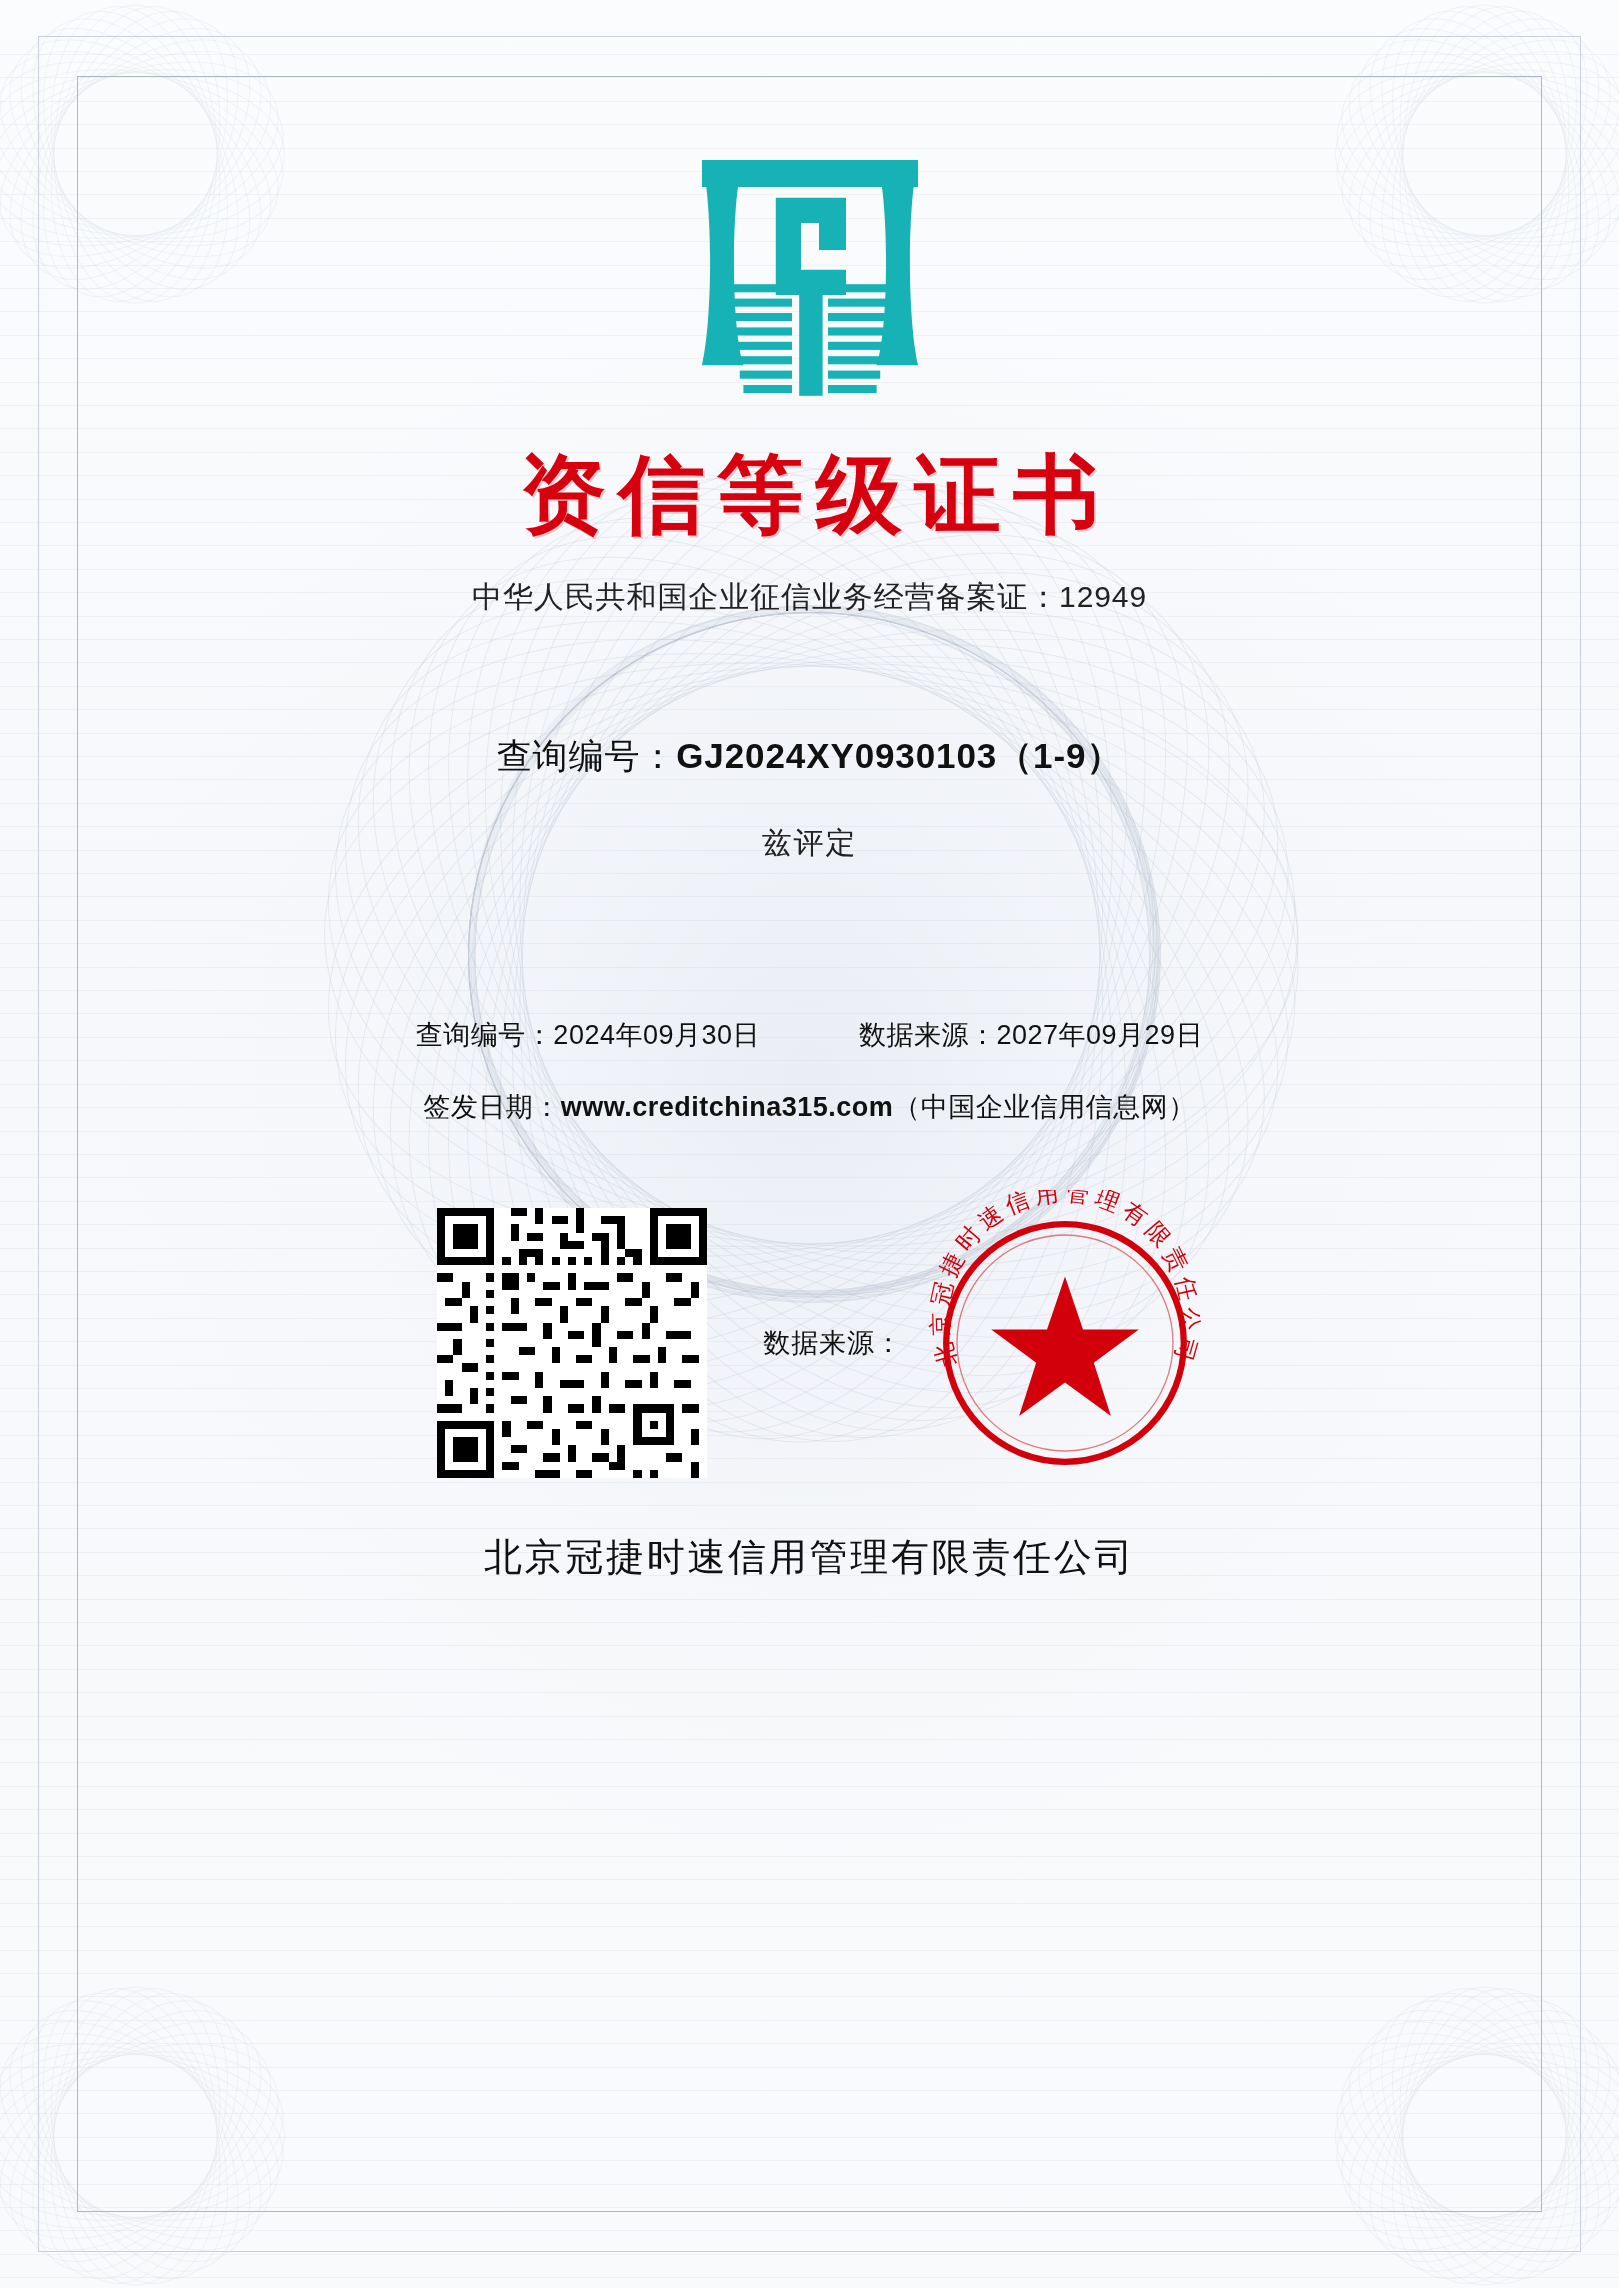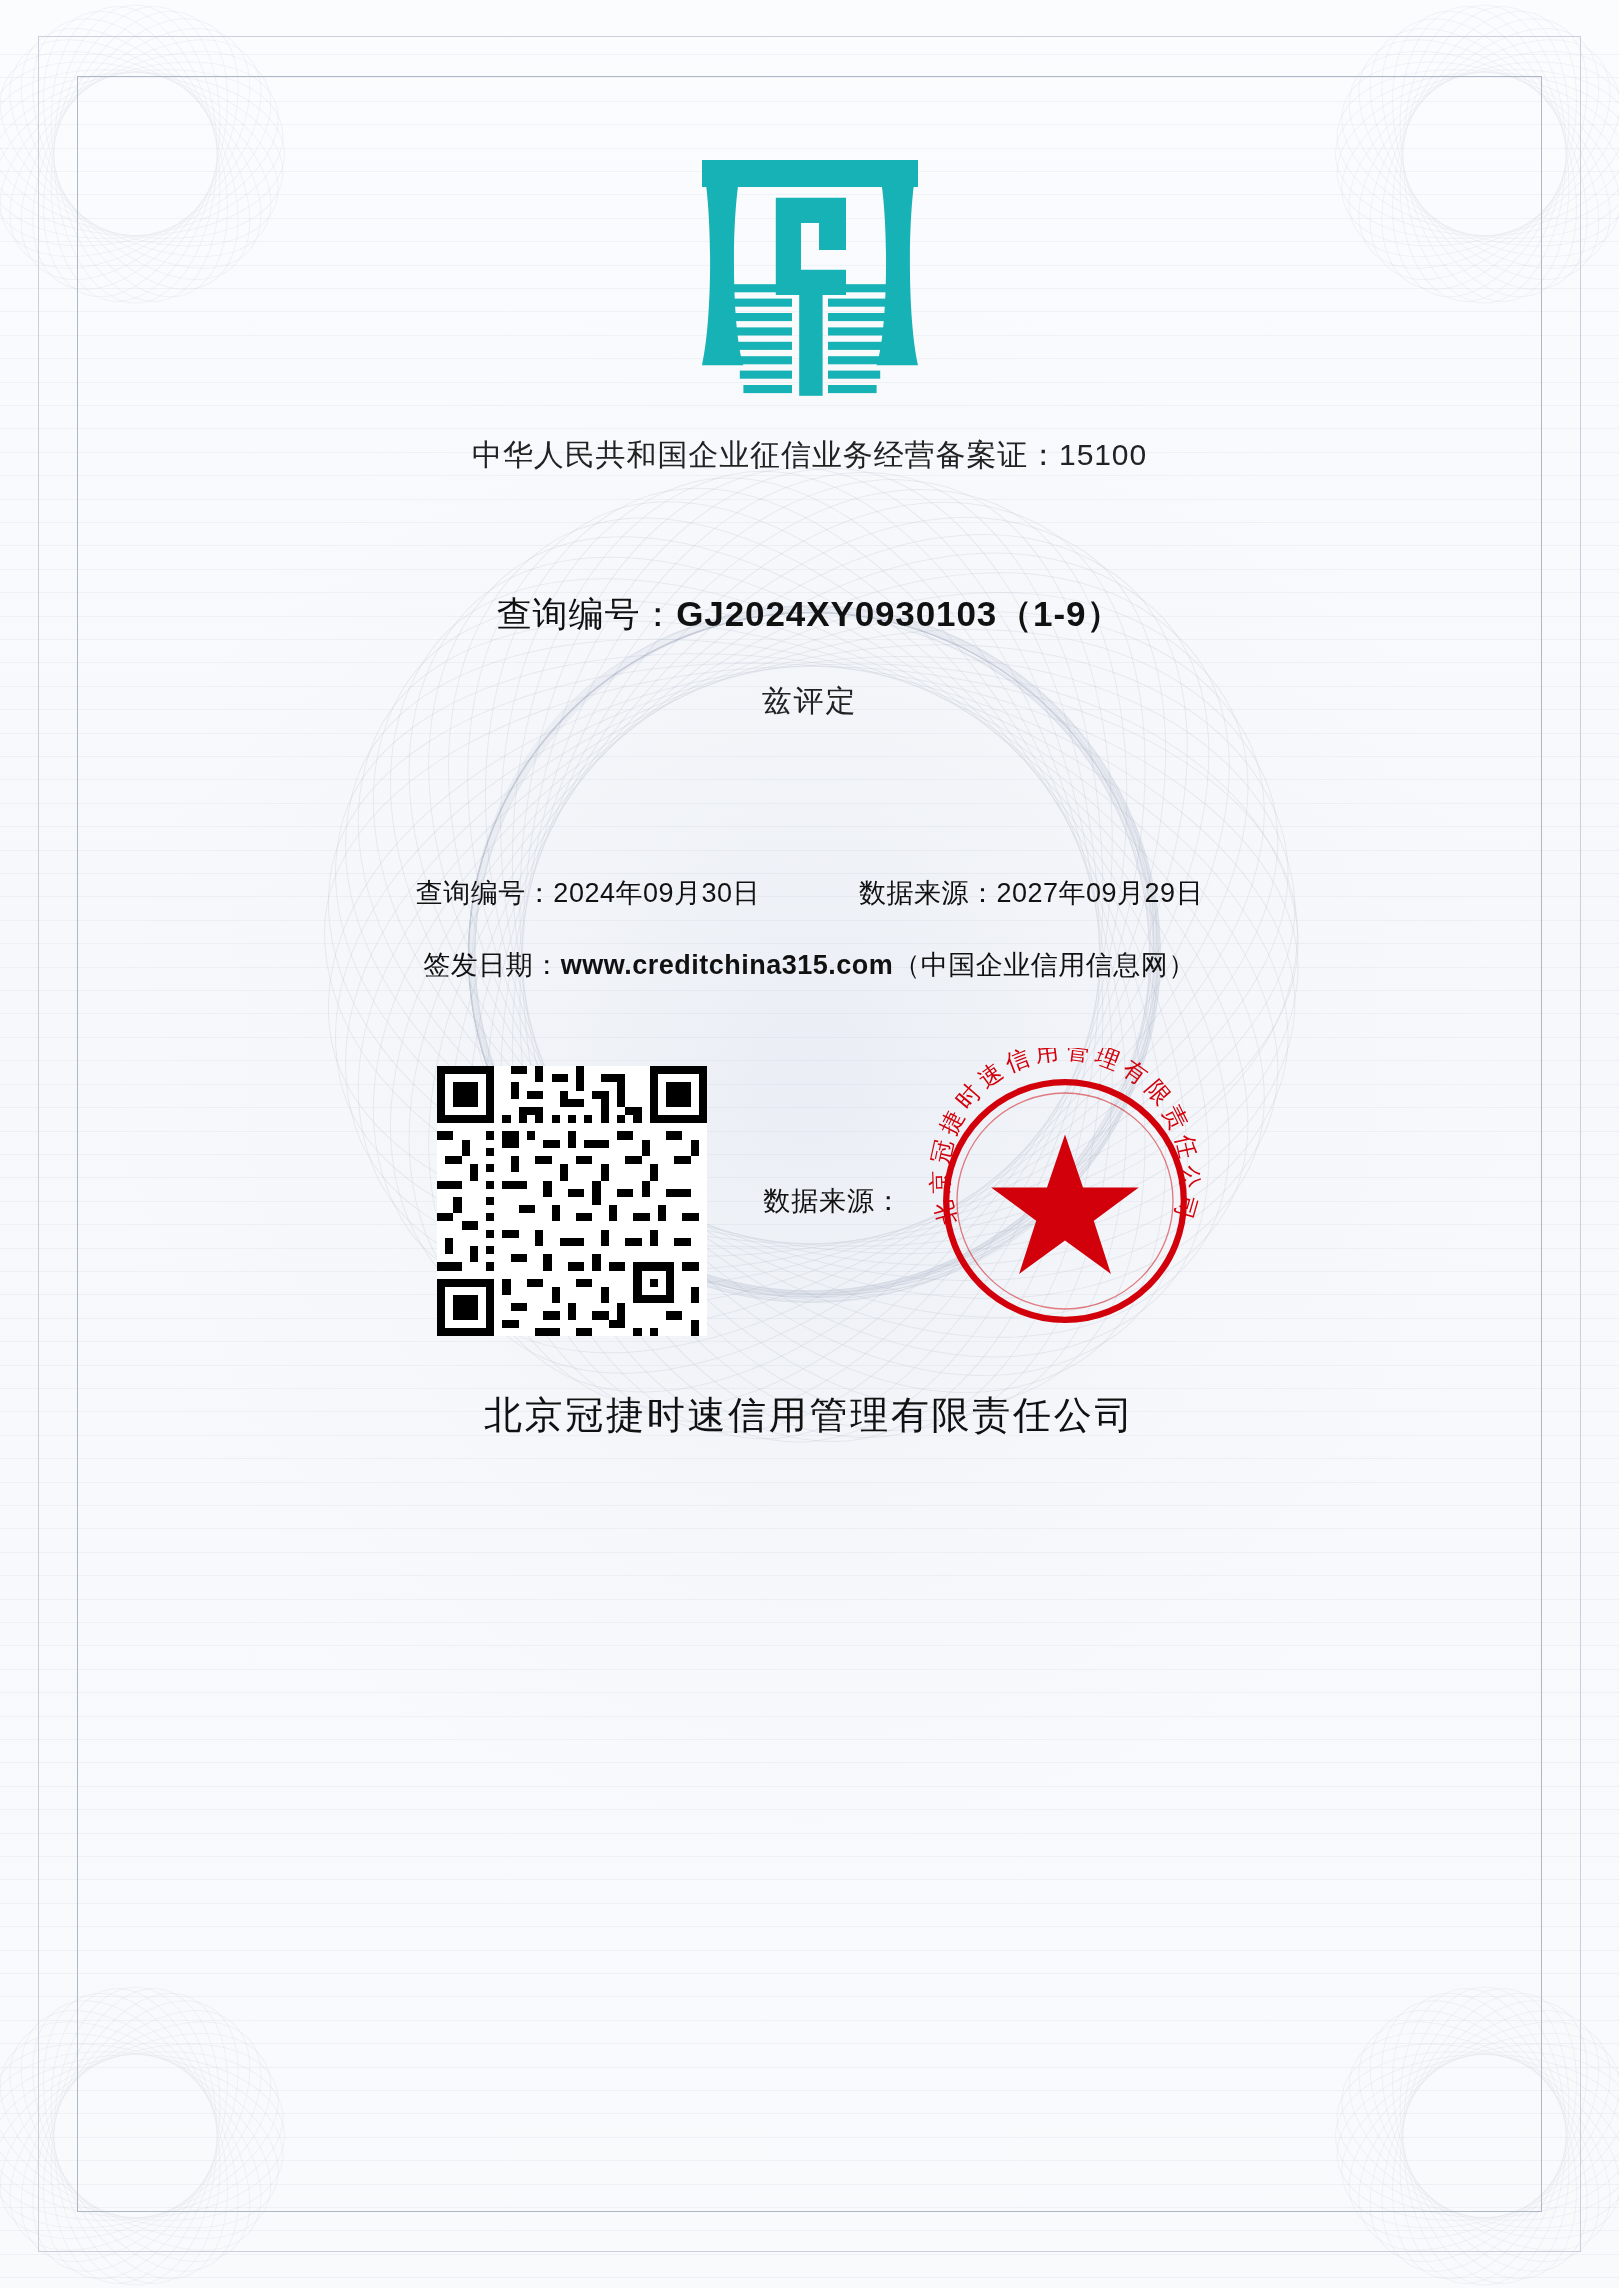--- a/index.html
+++ b/index.html
@@ -525,22 +525,23 @@
           <rect x="170" y="180" width="74" height="9"></rect>
           <rect x="170" y="196" width="70" height="9"></rect>
           <rect x="170" y="212" width="66" height="9"></rect>
           <rect x="170" y="228" width="62" height="9"></rect>
           <rect x="170" y="244" width="58" height="9"></rect>
           <rect x="170" y="260" width="54" height="9"></rect>
         </g>
       </g>
     </svg>
 
-
-    <div class="subtitle">中华人民共和国企业征信业务经营备案证：15100</div>
+    <div class="title">资信等级证书</div>
+
+    <div class="subtitle">中华人民共和国企业征信业务经营备案证：12949</div>
 
     <div class="query-no">
       <span class="label">查询编号：</span><span>GJ2024XY0930103（1-9）</span>
     </div>
 
     <div class="hereby">兹评定</div>
 
 
 
     <div class="dates">

